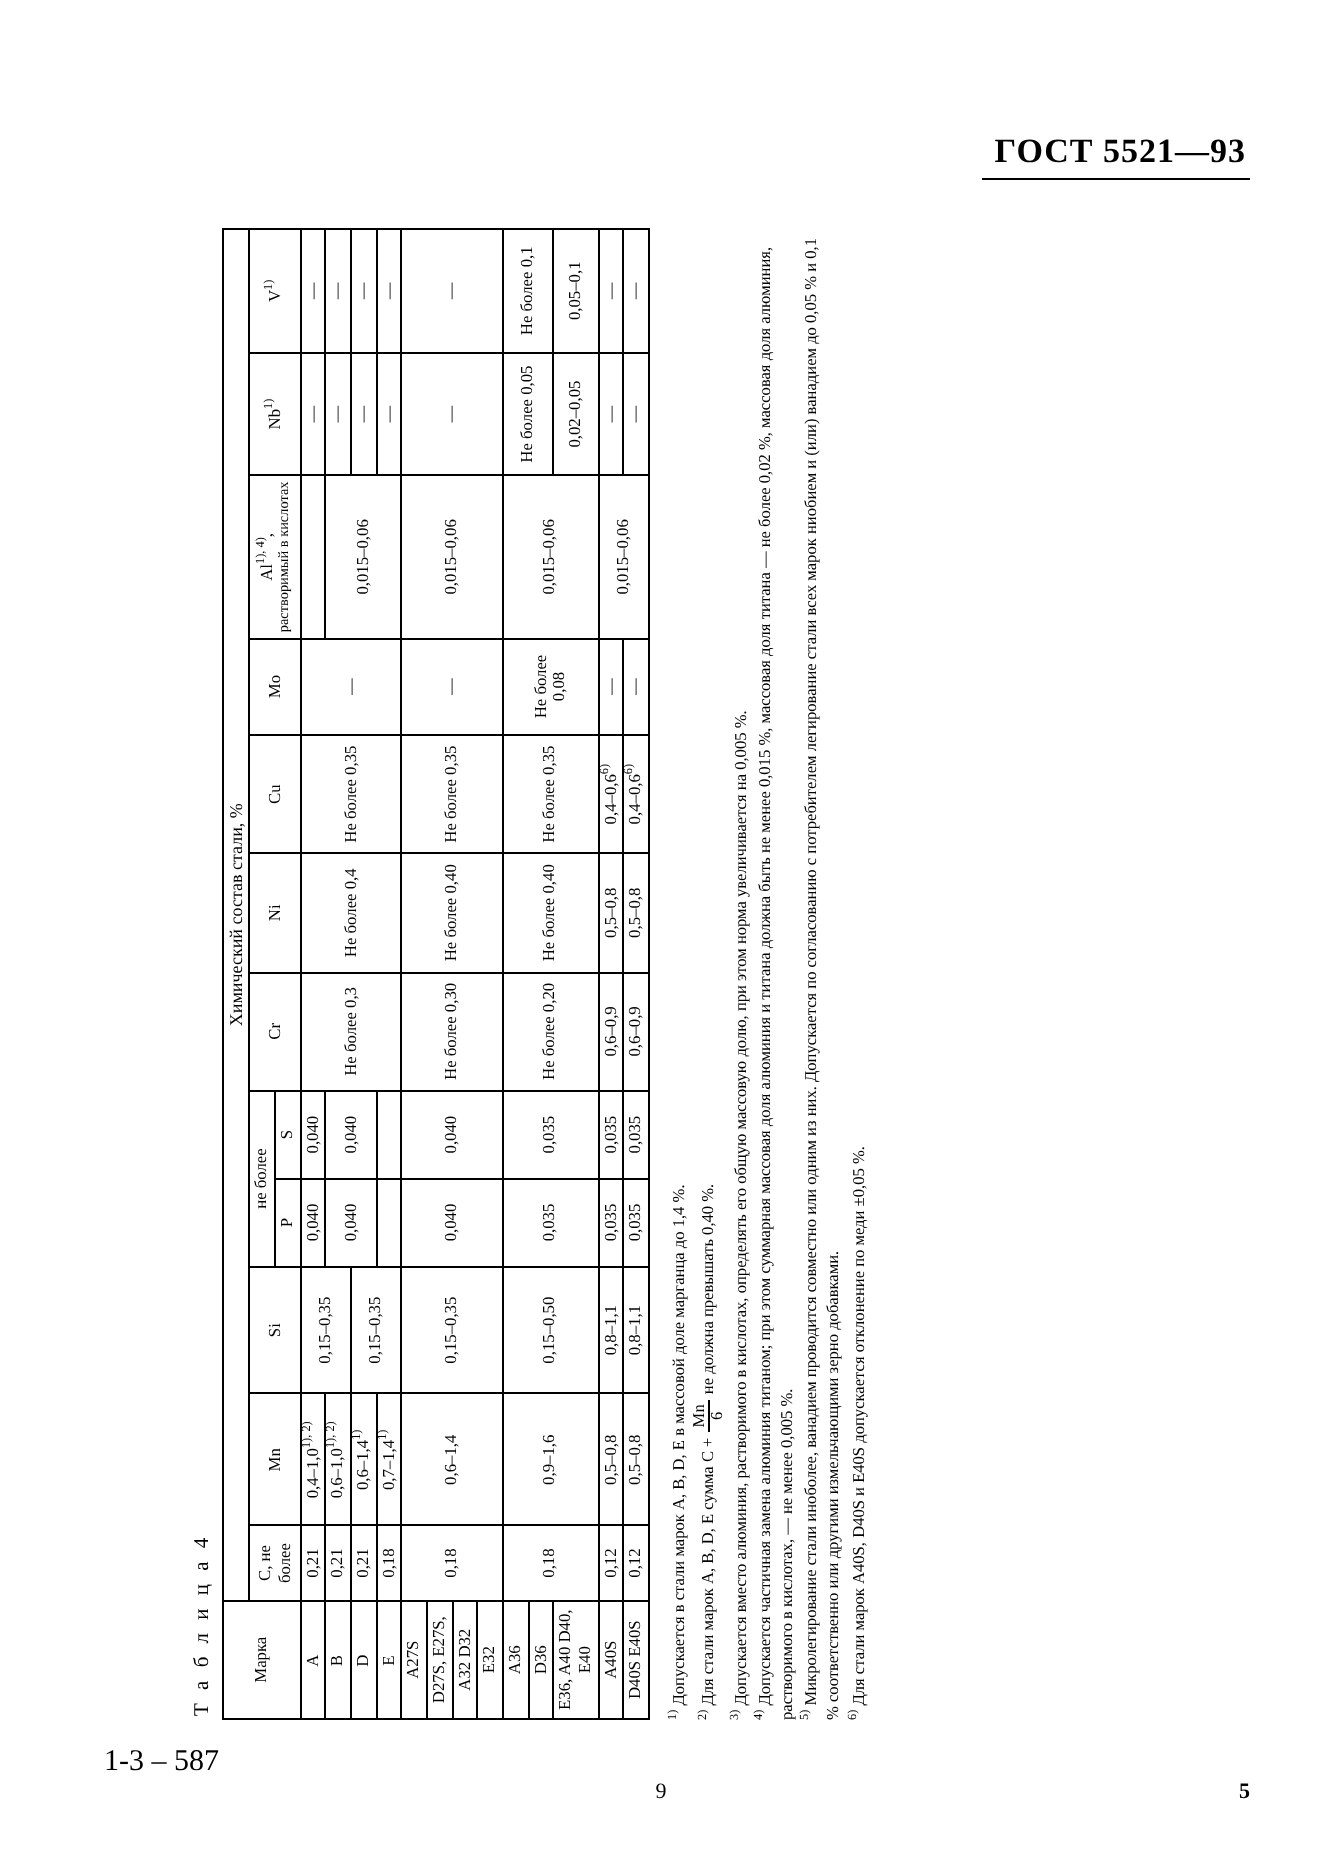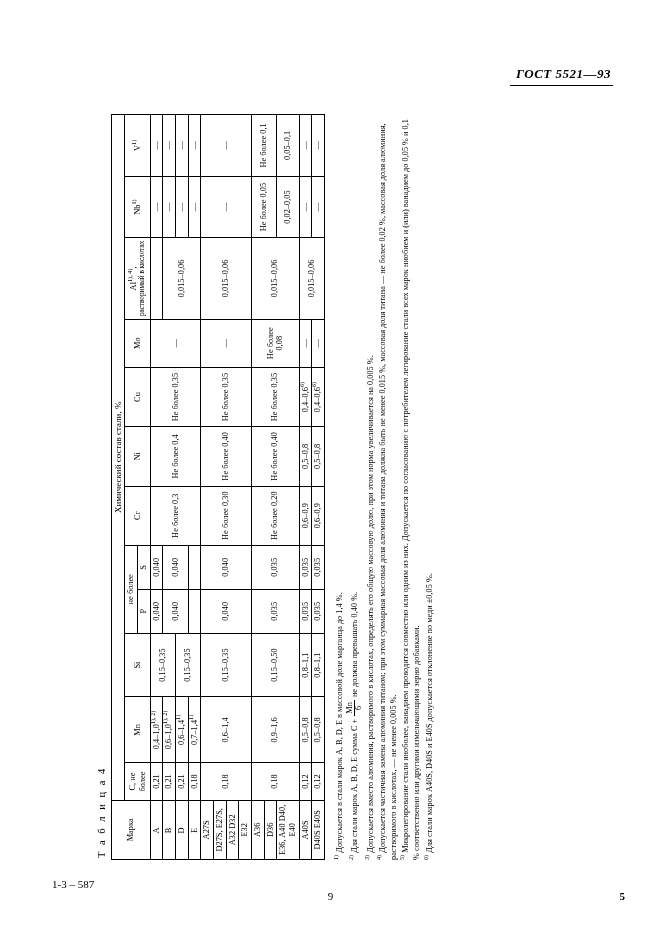--- a/index.html
+++ b/index.html
@@ -7,29 +7,29 @@
     width:661px;height:936px;background:#ffffff;
     font-family:"Liberation Serif", serif;
     color:#000;
     position:relative;
     overflow:hidden;
   }
   .page{position:absolute;inset:0;}
 
   
   .doc-header{
-    position:absolute;top:66px;right:50px;
-    font-size:13px;font-weight:bold;letter-spacing:.5px;font-style:italic;
+    position:absolute;top:66px;right:38px;
+    font-size:17px;font-weight:bold;letter-spacing:.5px;
   }
   .doc-header .rule{
     position:absolute;left:-6px;right:-2px;bottom:-4px;border-bottom:1px solid #000;
   }
 
   
-  .footer-left{position:absolute;left:52px;bottom:46px;font-size:11px;}
+  .footer-left{position:absolute;left:52px;bottom:46px;font-size:15px;}
   .footer-center{position:absolute;left:0;right:0;bottom:34px;text-align:center;font-size:11px;}
   .footer-right{position:absolute;right:36px;bottom:34px;font-size:11px;font-weight:bold;}
 
   
   .rot-wrap{
     position:absolute;
     left:0px; top:0px;
     width:661px;height:936px;
   }
   .rot-inner{

